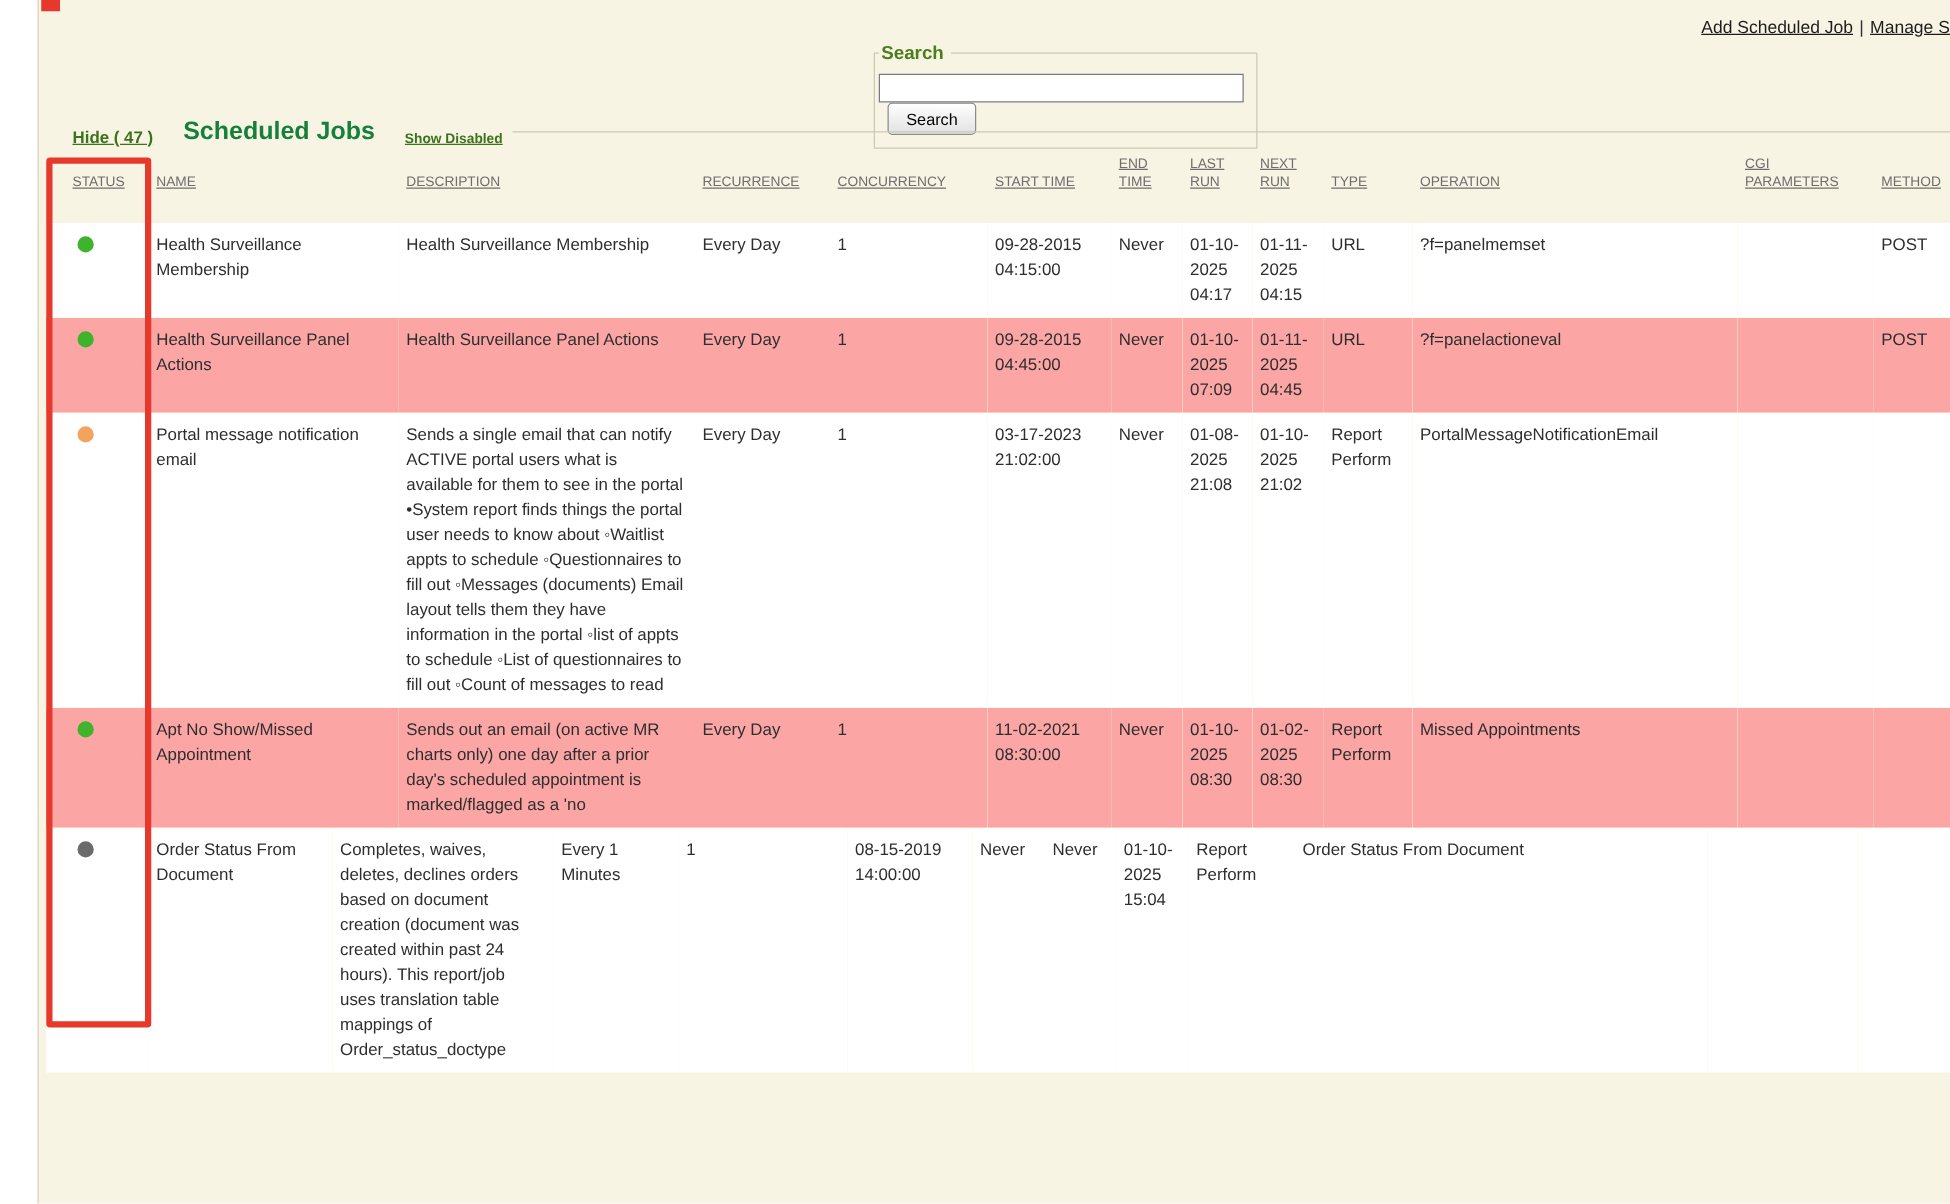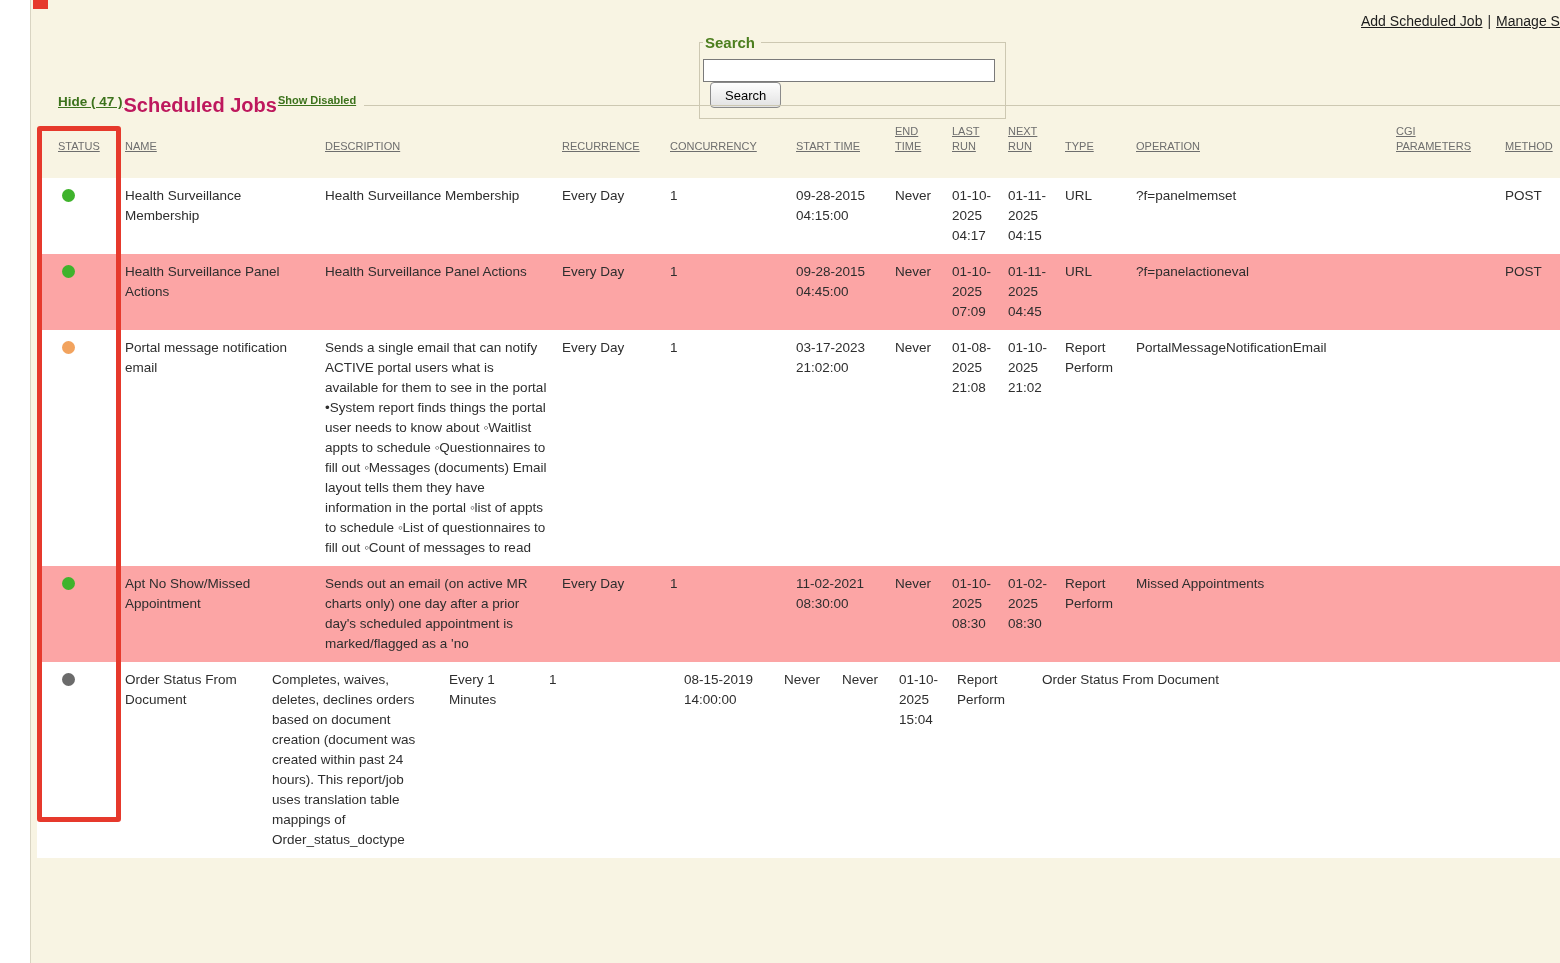--- a/index.html
+++ b/index.html
@@ -17,23 +17,23 @@
 
   .top-links { position:absolute; top:13px; left:1330px; white-space:nowrap; font-size:14px; }
   .top-links a { color:#1c1c1c; text-decoration:underline; cursor:pointer; }
   .top-links .sep { margin:0 5px; }
 
   fieldset.search-box { position:absolute; left:668px; top:34px; width:300px; border:1px solid #cdc8b2; padding:8px 10px 10px 3px; }
   .search-box legend { color:#4c7e1e; font-weight:bold; font-size:15px; padding:0 6px 0 2px; }
   .search-input { width:292px; height:23px; border:1px solid #7a7a7a; background:#fff; font-size:13px; padding:0 4px; vertical-align:middle; font-family:"Liberation Sans", sans-serif; }
   .search-btn { margin-left:7px; height:26px; padding:0 14px; font-size:13px; border:1px solid #8b8b8b; border-radius:4px; background:linear-gradient(#fefefe,#e2e2e2); vertical-align:middle; cursor:pointer; font-family:"Liberation Sans", sans-serif; }
 
-  .section-bar { position:absolute; left:27px; top:94px; right:0; display:flex; align-items:flex-start; }
+  .section-bar { position:absolute; left:27px; top:94px; right:0; display:flex; align-items:flex-end; }
   .hide-link { color:#3c721c; font-weight:bold; font-size:13.5px; text-decoration:underline; cursor:pointer; white-space:nowrap; }
-  .section-title { color:#be185d; font-size:20px; font-weight:bold; margin:0 1px; white-space:nowrap; }
+  .section-title { color:#15803d; font-size:20px; font-weight:bold; margin:0 24px; white-space:nowrap; }
   .show-disabled { color:#3c721c; font-size:11px; text-decoration:underline; cursor:pointer; white-space:nowrap;font-weight:bold; }
   .section-line { flex:1; border-top:1px solid #cdc8b2; margin-left:8px; align-self:center; height:0; }
 
   .table-wrap { position:absolute; left:6px; top:120px; width:1524px; }
   table.jobs { width:1524px; border-collapse:collapse; table-layout:fixed; font-size:13.5px; }
   table.jobs th {
     text-align:left; vertical-align:bottom; font-weight:normal;
     font-size:11px; color:#6e6e6e; text-decoration:underline;
     padding:4px 8px 24px 6px; cursor:pointer; line-height:15px;
   }

